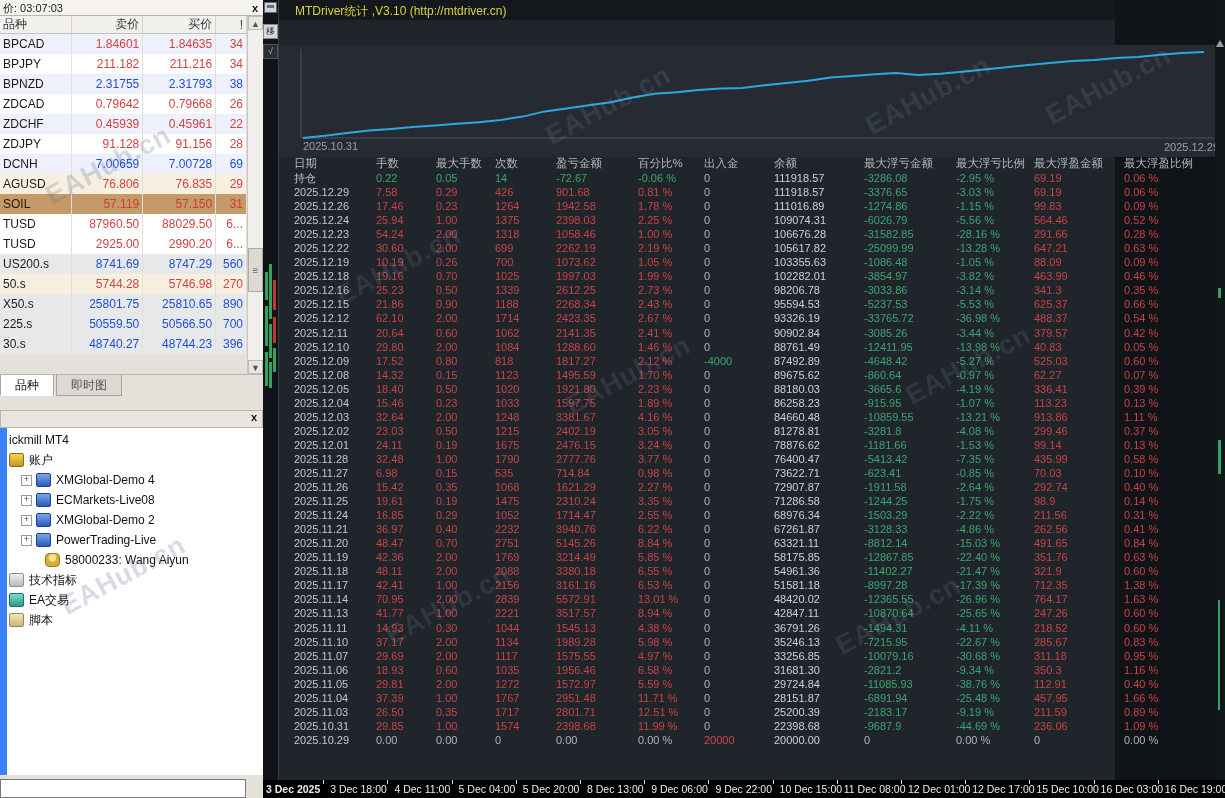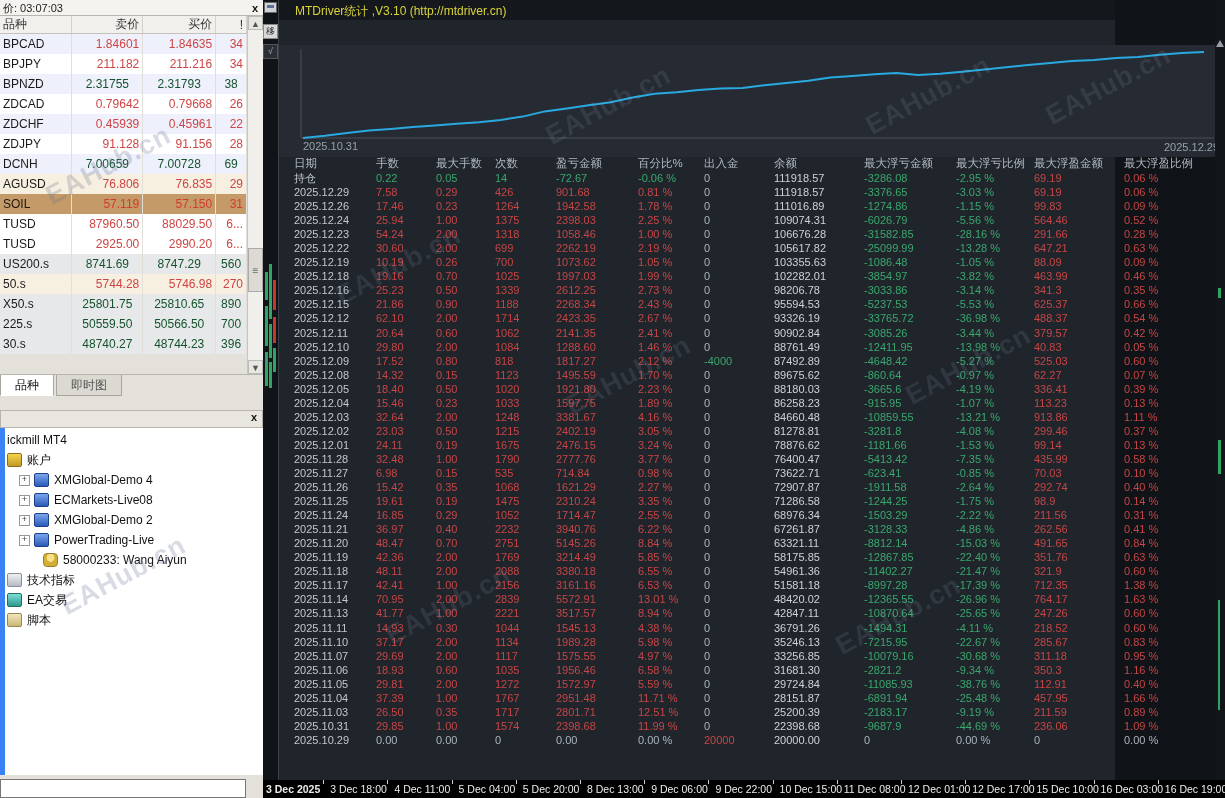--- a/index.html
+++ b/index.html
@@ -10,39 +10,39 @@
   #mw-titlebar{position:absolute;left:0;top:0;width:263px;height:16px;background:#f5f3ef;
     border-bottom:1px solid #b8b5ae;font-size:11px;color:#222;line-height:16px;padding-left:3px;box-sizing:border-box;}
   #mw-close{position:absolute;right:5px;top:0;font-size:11px;font-weight:bold;color:#111;cursor:default;}
   table.mw{position:absolute;left:0;top:16px;width:247px;border-collapse:collapse;table-layout:fixed;
     font-size:12px;background:#fff;}
   table.mw th{height:17px;background:#f2f0ec;color:#333;font-weight:normal;border-right:1px solid #d5d2cc;
     border-bottom:1px solid #c5c2bb;padding:0 3px;white-space:nowrap;overflow:hidden;}
   table.mw td{height:20px;border-right:1px solid #e2dfd9;padding:0 3px;white-space:nowrap;overflow:hidden;}
   .mw-sym{text-align:left;color:#1a1a1a;}
   .mw-num{text-align:right;}
-  .dir-down{color:#cf4444;} .dir-up{color:#14532d;text-align:center;}
+  .dir-down{color:#cf4444;} .dir-up{color:#1d4ed8;}
   .bg-white{background:#ffffff;} .bg-lav{background:#eef1fb;} .bg-cream{background:#f7efdf;}
   .bg-gray{background:#e7e8ea;}
   tr.bg-sel{background:#2f6fc3;} tr.bg-sel .mw-sym{color:#fff;}
   tr.bg-sel .dir-down,tr.bg-sel .dir-up{color:#401818;} tr.bg-sel .mw-spr{color:#f2f2f2;}
   tr.bg-tan{background:#c39a68;} tr.bg-tan .mw-sym{color:#201810;}
   tr.bg-tan .dir-down{color:#d33b2b;}
   #mw-scroll{position:absolute;left:247px;top:16px;width:16px;height:358px;background:#f0efeb;
     border-left:1px solid #c8c5bf;font-size:9px;color:#555;text-align:center;}
   .sc-btn{position:absolute;left:0;width:15px;height:14px;line-height:14px;background:#e8e6e1;border:1px solid #bbb;box-sizing:border-box;}
   #mw-thumb{position:absolute;left:0;top:232px;width:15px;height:44px;background:#dddad4;border:1px solid #aaa;
     box-sizing:border-box;line-height:44px;font-size:10px;color:#666;}
   #mw-tabs{position:absolute;left:0;top:374px;width:263px;height:23px;background:#e4e1da;border-top:1px solid #b8b5ae;font-size:12px;}
   .mw-tab{display:inline-block;height:20px;line-height:20px;padding:0 14px;border:1px solid #a8a59e;border-top:none;
     color:#555;background:#dcd9d2;margin-right:2px;}
   .mw-tab.active{background:#fff;color:#111;border-bottom:1px solid #fff;}
   #nav-header{position:absolute;left:0;top:410px;width:263px;height:18px;background:#e9e6df;border:1px solid #b8b5ae;box-sizing:border-box;}
   #nav-close{position:absolute;right:6px;top:411px;font-size:11px;font-weight:bold;color:#111;}
-  #nav-tree{position:absolute;left:0;top:428px;width:263px;height:347px;background:#fff;border-left:5px solid #3b82f6;
+  #nav-tree{position:absolute;left:0;top:428px;width:263px;height:347px;background:#fff;border-left:7px solid #3b82f6;
     box-sizing:border-box;font-size:12px;color:#111;padding-top:2px;}
   .nav-row{height:20px;line-height:20px;white-space:nowrap;overflow:hidden;display:flex;align-items:center;}
   .plusbox{display:inline-block;width:9px;height:9px;line-height:7px;border:1px solid #999;background:#fff;
     font-size:9px;text-align:center;color:#444;margin-right:4px;flex:0 0 auto;}
   .nicon{display:inline-block;width:13px;height:12px;border-radius:2px;margin-right:5px;flex:0 0 auto;}
   .icon-accounts{background:linear-gradient(#f4d44a,#c59a27);border:1px solid #8a6d1f;}
   .icon-server{background:linear-gradient(#7aa6ec,#2c5bb8);border:1px solid #1d3f8a;}
   .icon-user{background:radial-gradient(circle at 50% 32%,#f7e08a 36%,#d4af37 40%);border:1px solid #9a7d2a;border-radius:4px;}
   .icon-indicator{background:linear-gradient(#f0f0f0,#b5bcc5);border:1px solid #8a909a;}
   .icon-ea{background:linear-gradient(#7adfd2,#2d9a8a);border:1px solid #1f6f63;}

